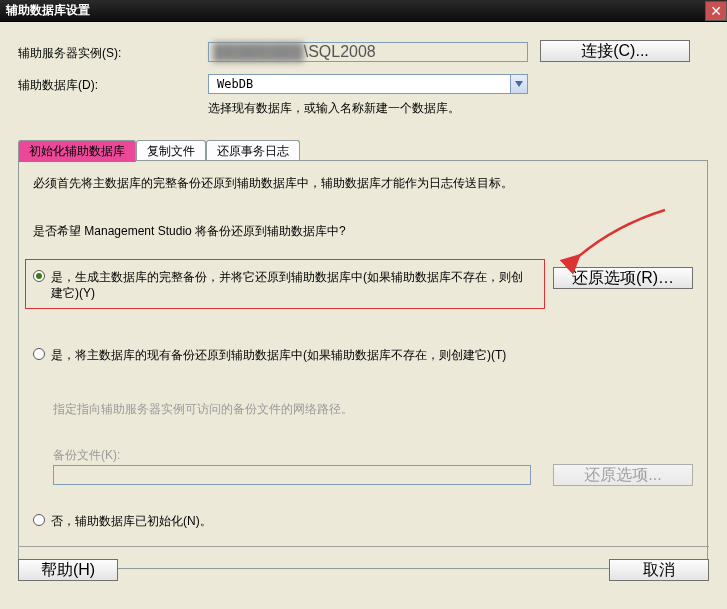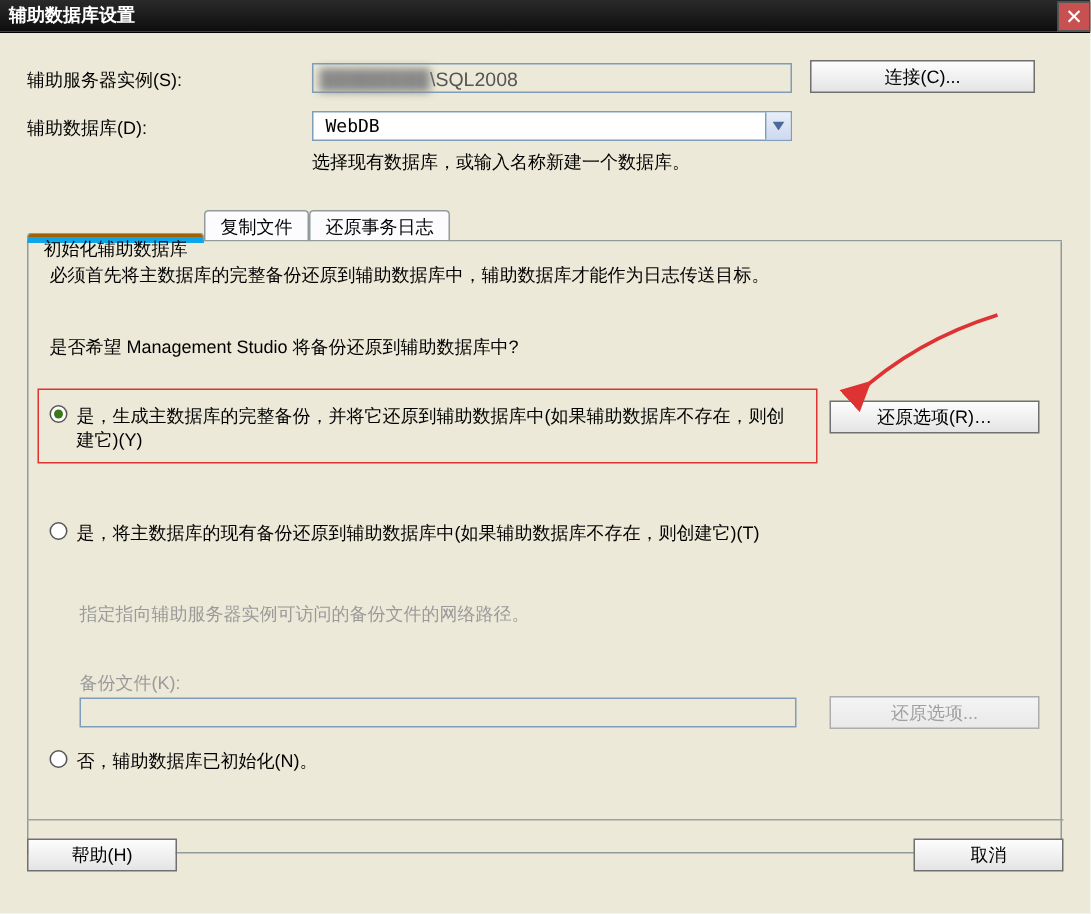--- a/index.html
+++ b/index.html
@@ -55,38 +55,38 @@
   .label {
     color: #000;
   }
   .textbox {
     height: 20px;
     border: 1px solid #7f9db9;
     background: #fff;
     box-sizing: border-box;
     padding: 0 4px;
     font-family: inherit;
-    font-size: 13px;
+    font-size: 16px;
     display: flex;
     align-items: center;
   }
   .textbox.readonly {
     background: #ece9d8;
     color: #555;
   }
   .button {
     height: 22px;
     border: 1px solid #707070;
     background: linear-gradient(#fdfdfd, #e4e4e4);
     box-sizing: border-box;
     display: flex;
     align-items: center;
     justify-content: center;
     font-family: inherit;
-    font-size: 12px;
+    font-size: 16px;
     cursor: default;
     padding: 0 6px;
     white-space: nowrap;
   }
   .button.disabled {
     color: #a0a0a0;
     border-color: #adadad;
     background: linear-gradient(#f4f4f4, #e9e9e9);
   }
   .combo {
@@ -142,25 +142,24 @@
     border-bottom: none;
     background: #fcfcfe;
     padding: 2px 10px 0;
     margin-right: 0px;
     border-radius: 3px 3px 0 0;
     position: relative;
     z-index: 0;
     color: #000;
   }
   .tab.active {
-    background: #a16207;
-    border-bottom: 4px solid #0ea5e9;
+    background: #ec4899;
+    border-bottom: 1px solid #0ea5e9;
     z-index: 2;
     margin-bottom: -1px;
-    margin-top: 15px;
   }
   .tab-body {
     border-left: 1px solid #919b9c;
     border-right: 1px solid #919b9c;
     border-bottom: 1px solid #919b9c;
     background: #ece9d8;
     height: 408px;
     box-sizing: border-box;
     position: relative;
   }
@@ -289,21 +288,21 @@
       <div class="info-text disabled-text" style="left:34px; top:240px; width:620px;">指定指向辅助服务器实例可访问的备份文件的网络路径。</div>
 
       <div class="info-text disabled-text" style="left:34px; top:286px;">备份文件(K):</div>
 
       <div class="textbox readonly" style="position:absolute; left:34px; top:304px; width:478px; height:20px; background:#ece9d8;"></div>
 
       <div class="button disabled" style="position:absolute; left:534px; top:303px; width:140px;">
         <span>还原选项...</span>
       </div>
 
-      <div class="radio-row" style="left:14px; top:338px; width:640px;">
+      <div class="radio-row" style="left:14px; top:352px; width:640px;">
         <div class="radio"></div>
         <div style="line-height:16px;">否，辅助数据库已初始化(N)。</div>
       </div>
 
     </div>
   </div>
 
   <svg class="arrow-annotation" style="left:555px; top:180px; width:130px; height:80px;">
     <defs>
       <marker id="arrowhead" markerWidth="8" markerHeight="8" refX="2" refY="4" orient="auto">

